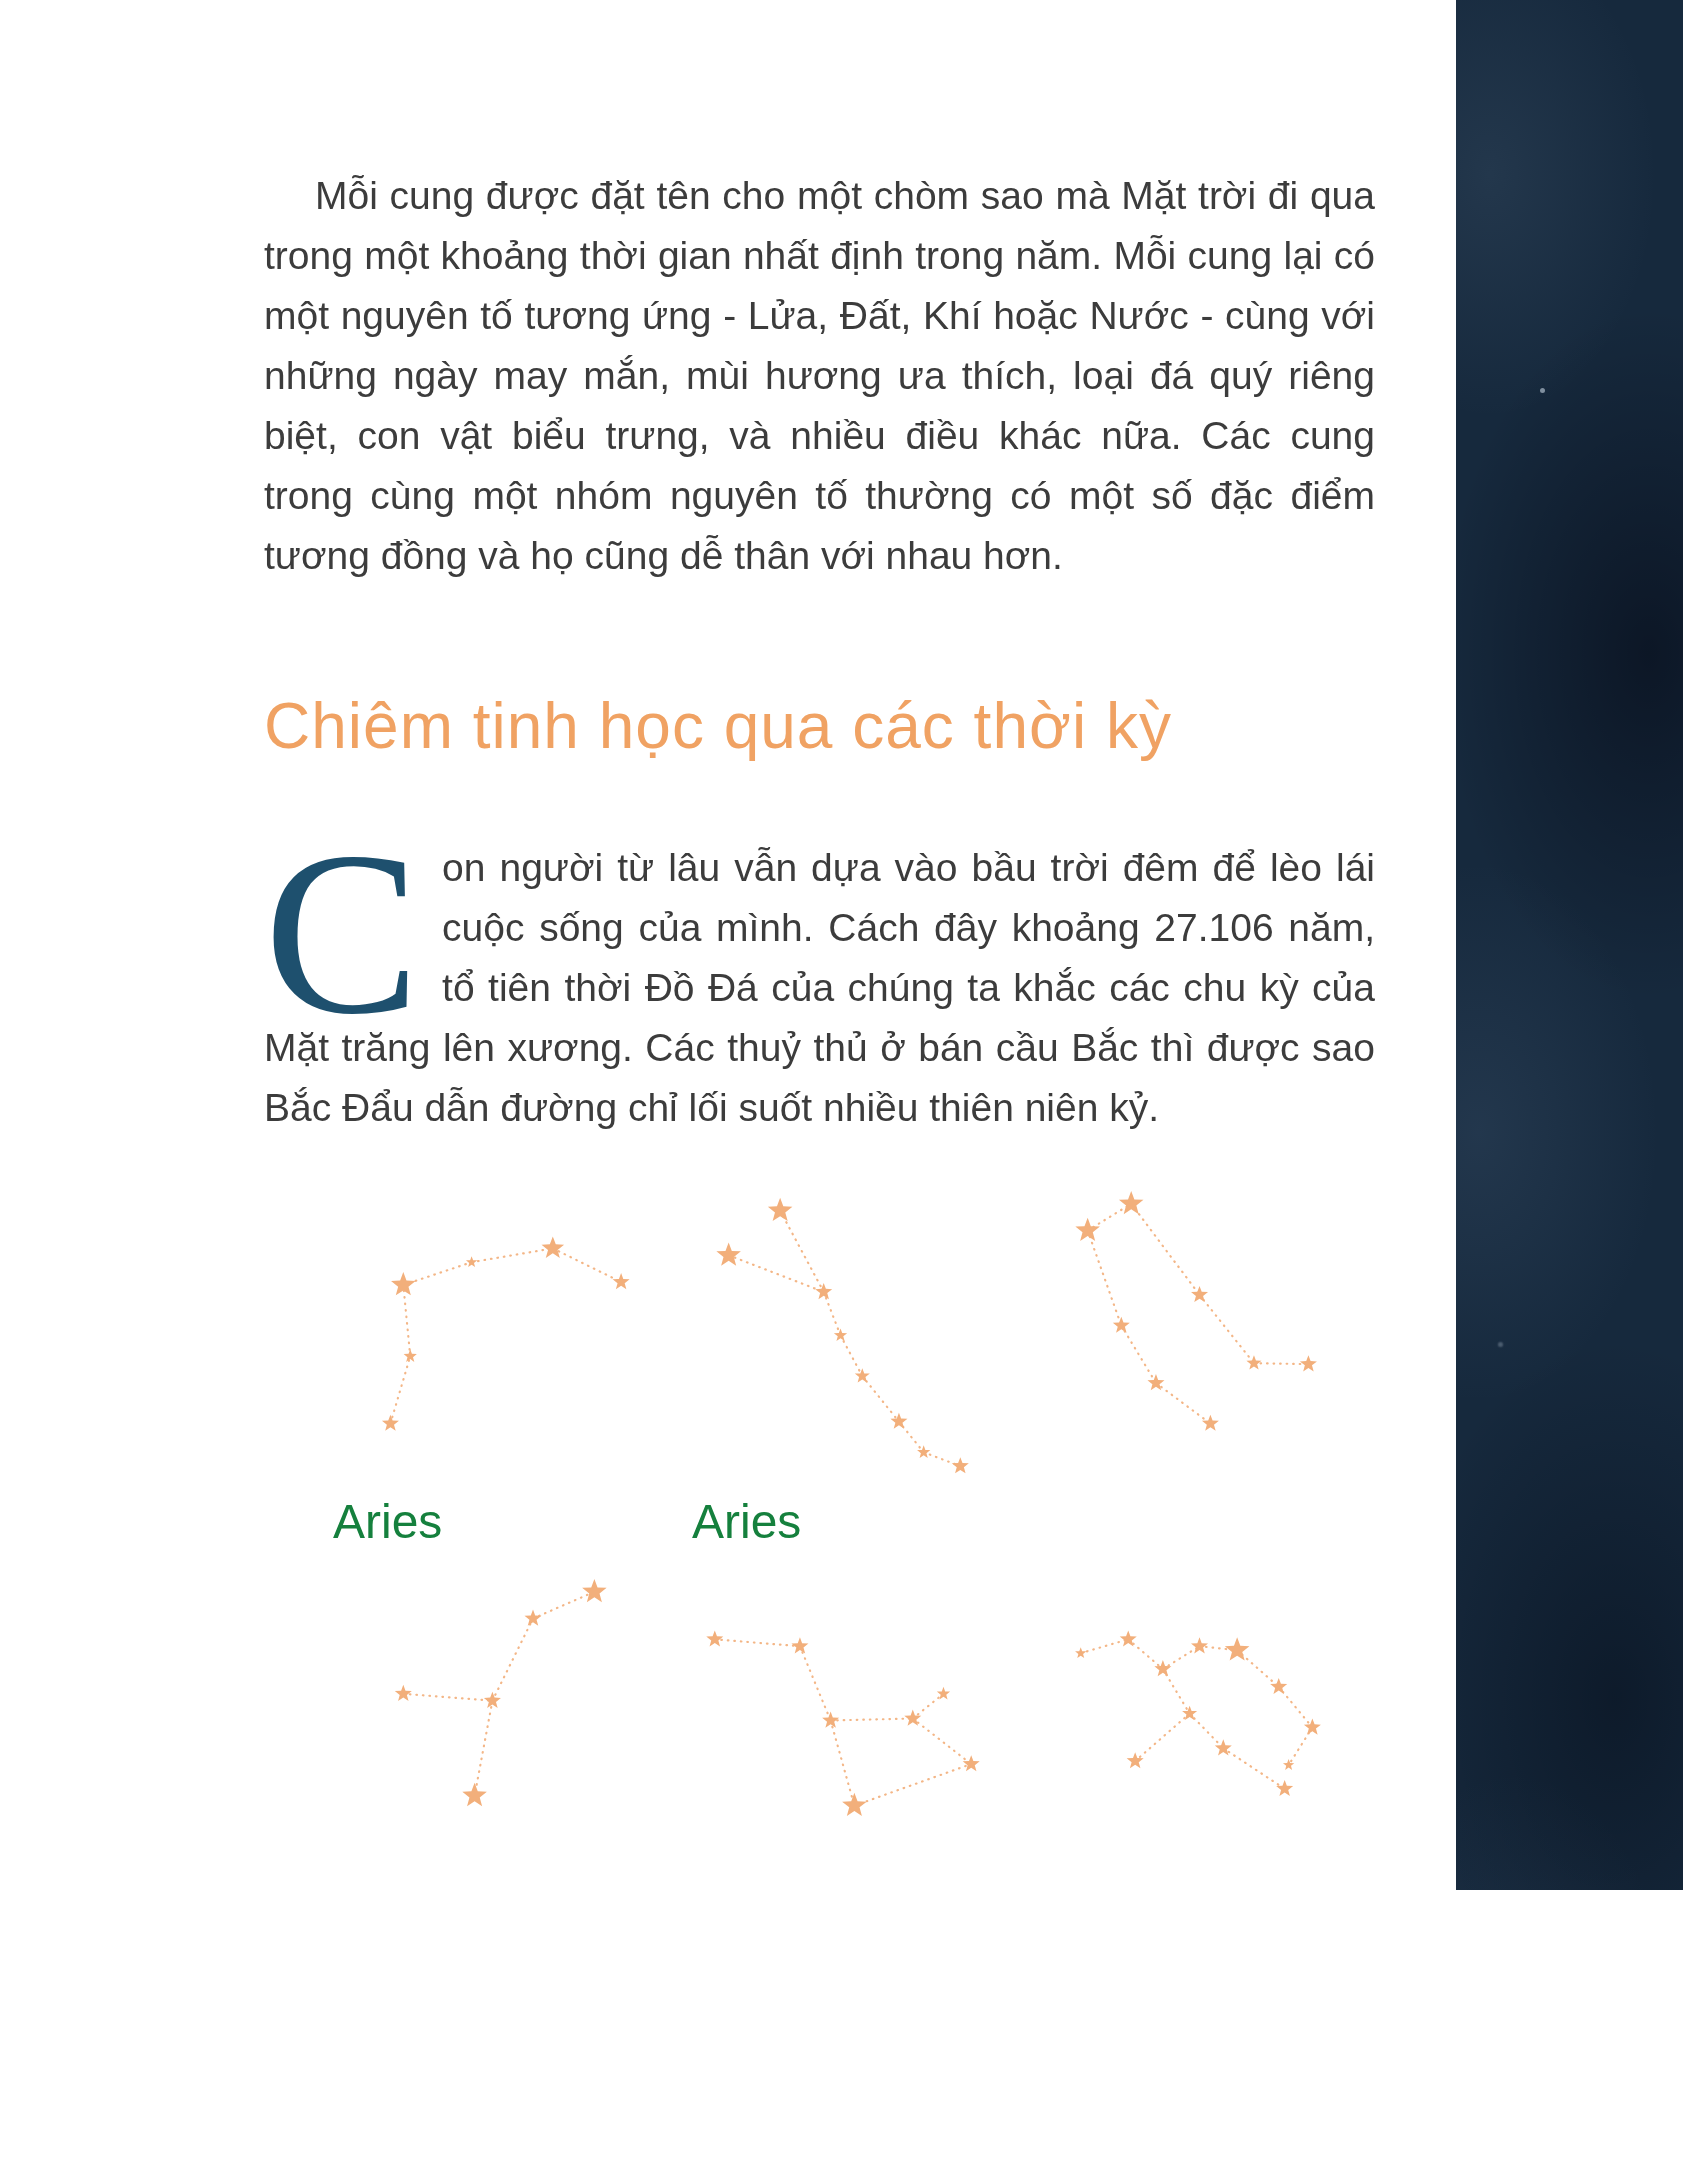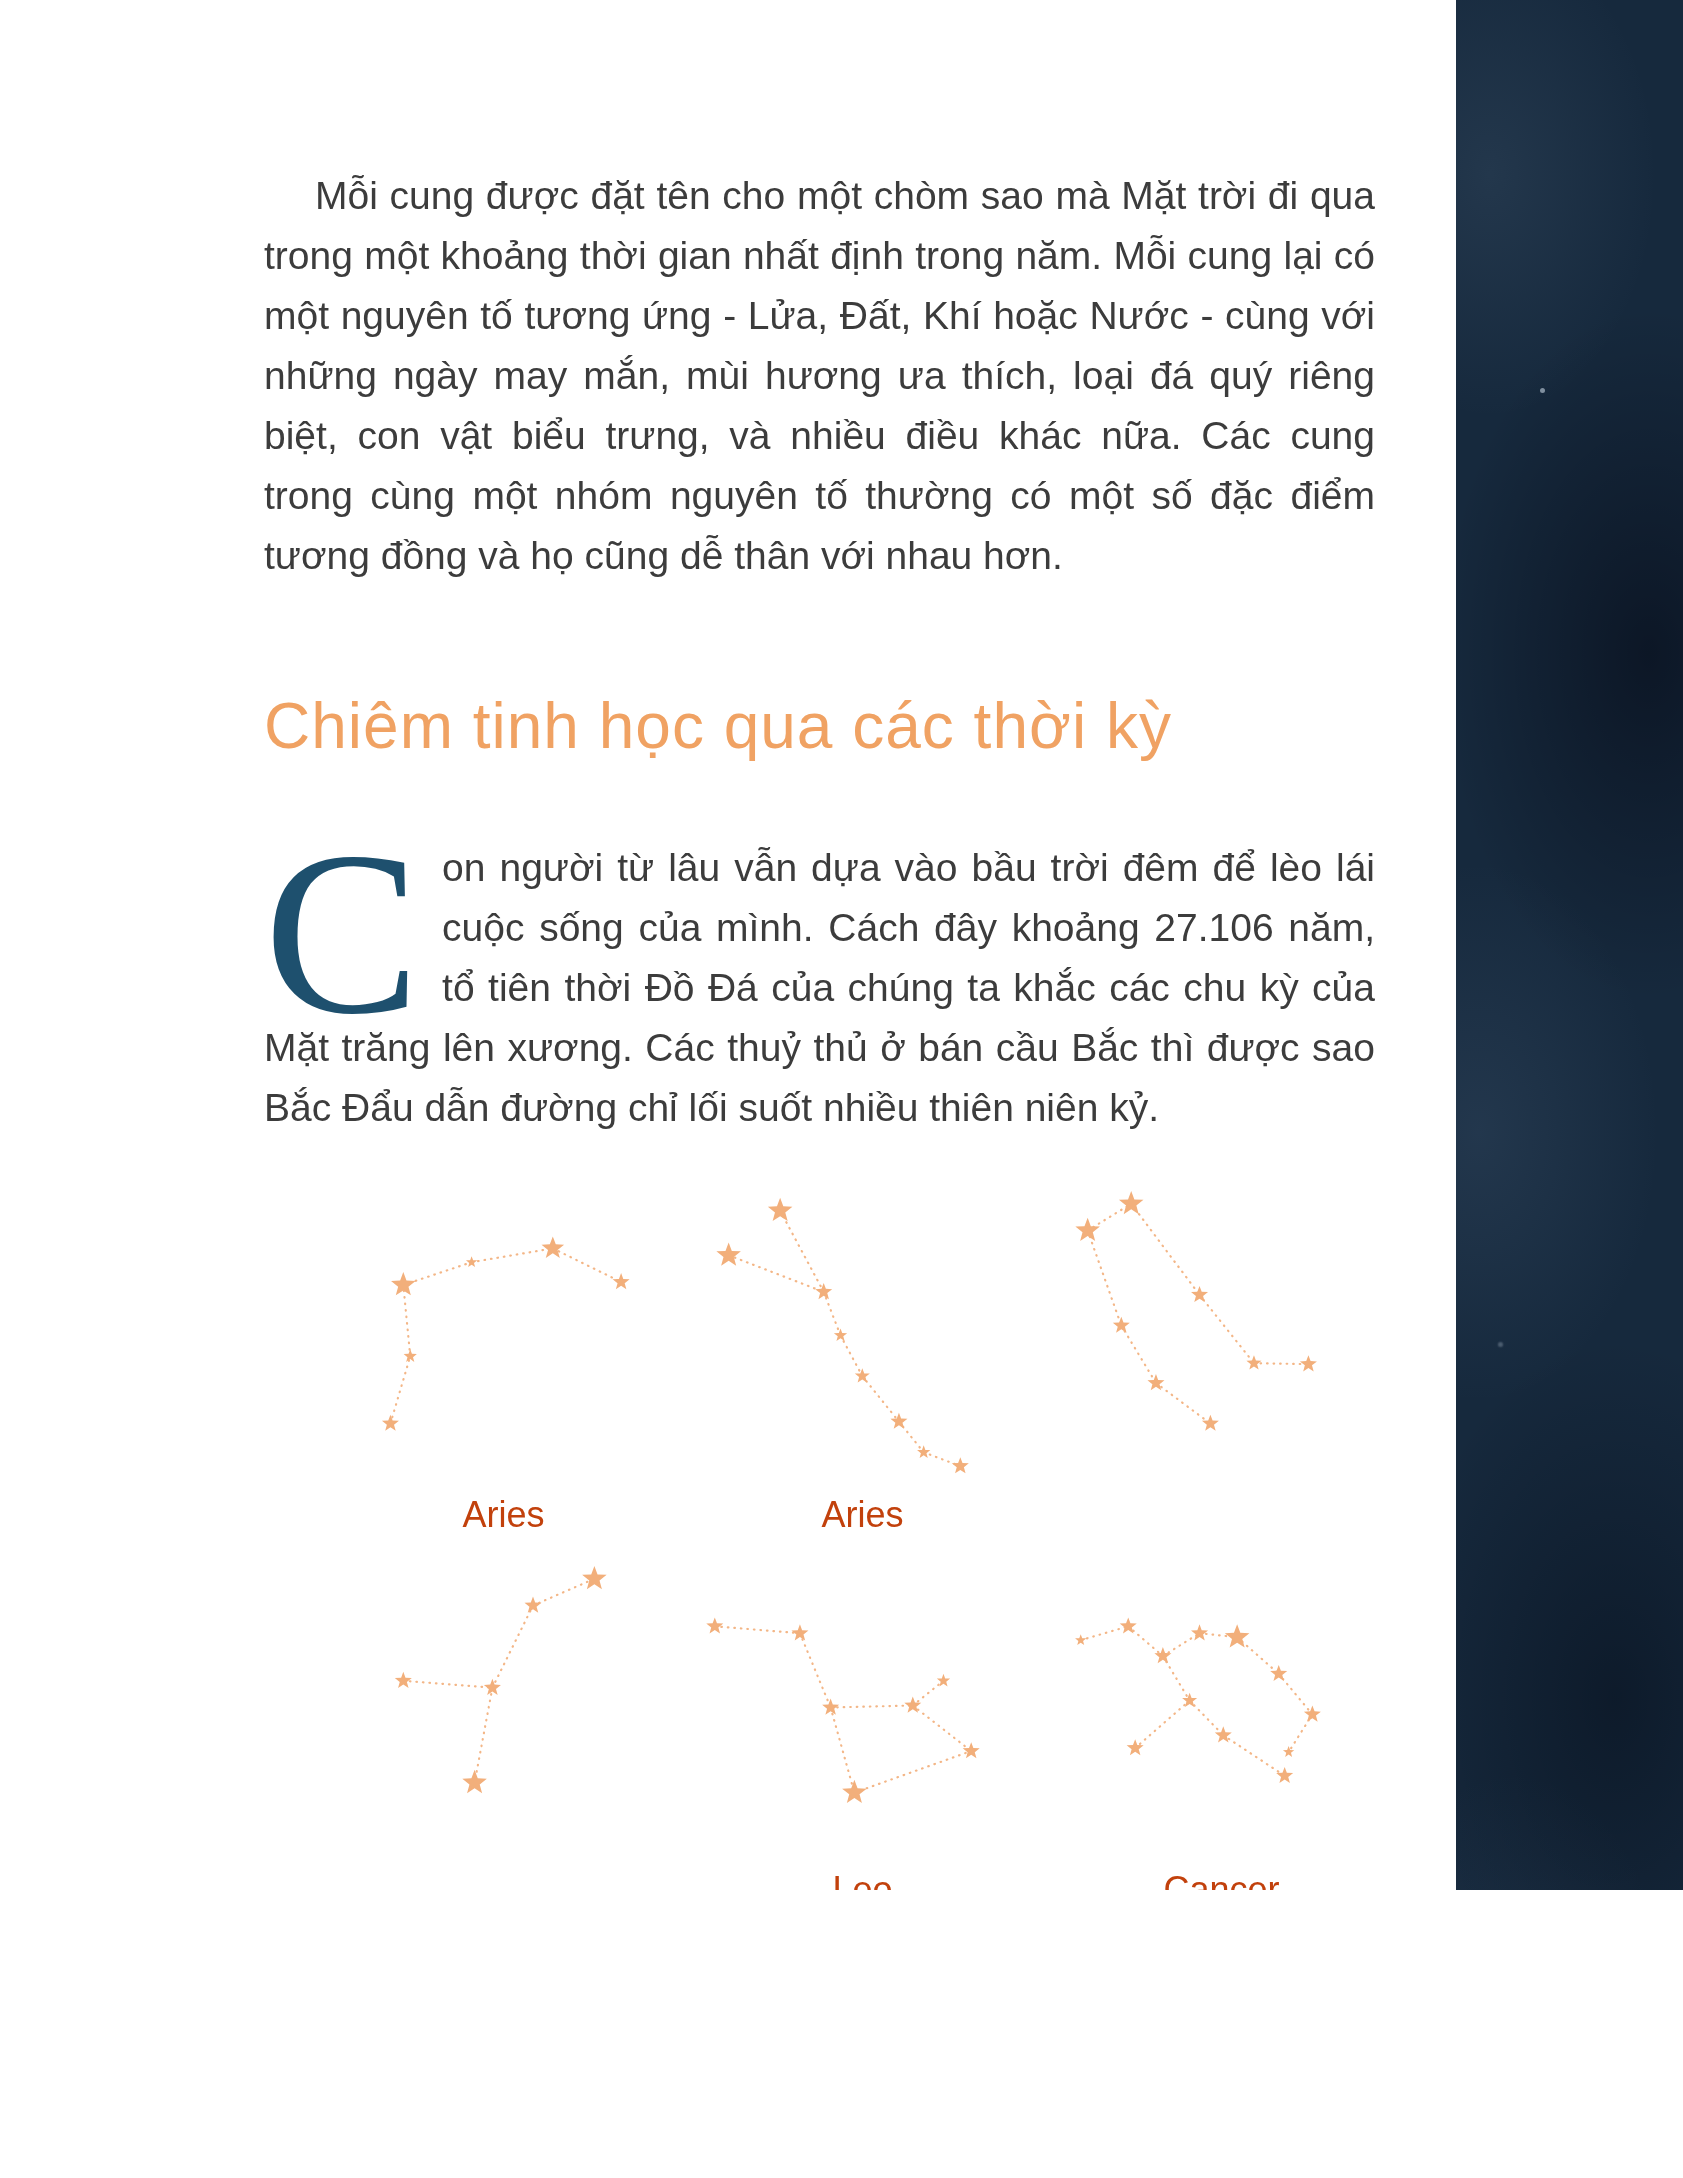--- a/index.html
+++ b/index.html
@@ -40,21 +40,21 @@
     float:left; font-family:"Liberation Serif", serif;
     font-size:234px; line-height:170px; padding:10px 22px 0 0;
     color:var(--dropcap, #1E506E);
   }
   .grid {
     position:absolute; left:315px; top:1183px; width:1089px;
     display:grid; grid-template-columns:repeat(3, 359px); row-gap:22px;
   }
   .cell { margin:0; }
   .cell svg { width:337px; height:297px; display:block; overflow:visible; }
-  .cell figcaption { font-size:36px; color:#c2410c; margin-top:14px; padding-left:18px;text-align:center; }
+  .cell figcaption { font-size:48px; color:#15803d; margin-top:14px; padding-left:18px; }
   .footer {
     position:absolute; top:2002px; right:308px;
     font-size:38px; letter-spacing:5px; color:#2b2b2b; white-space:nowrap;
   }
   .footer .pgnum { margin-left:16px; letter-spacing:0; }
 </style>
 </head>
 <body>
 
 <div class="page">

